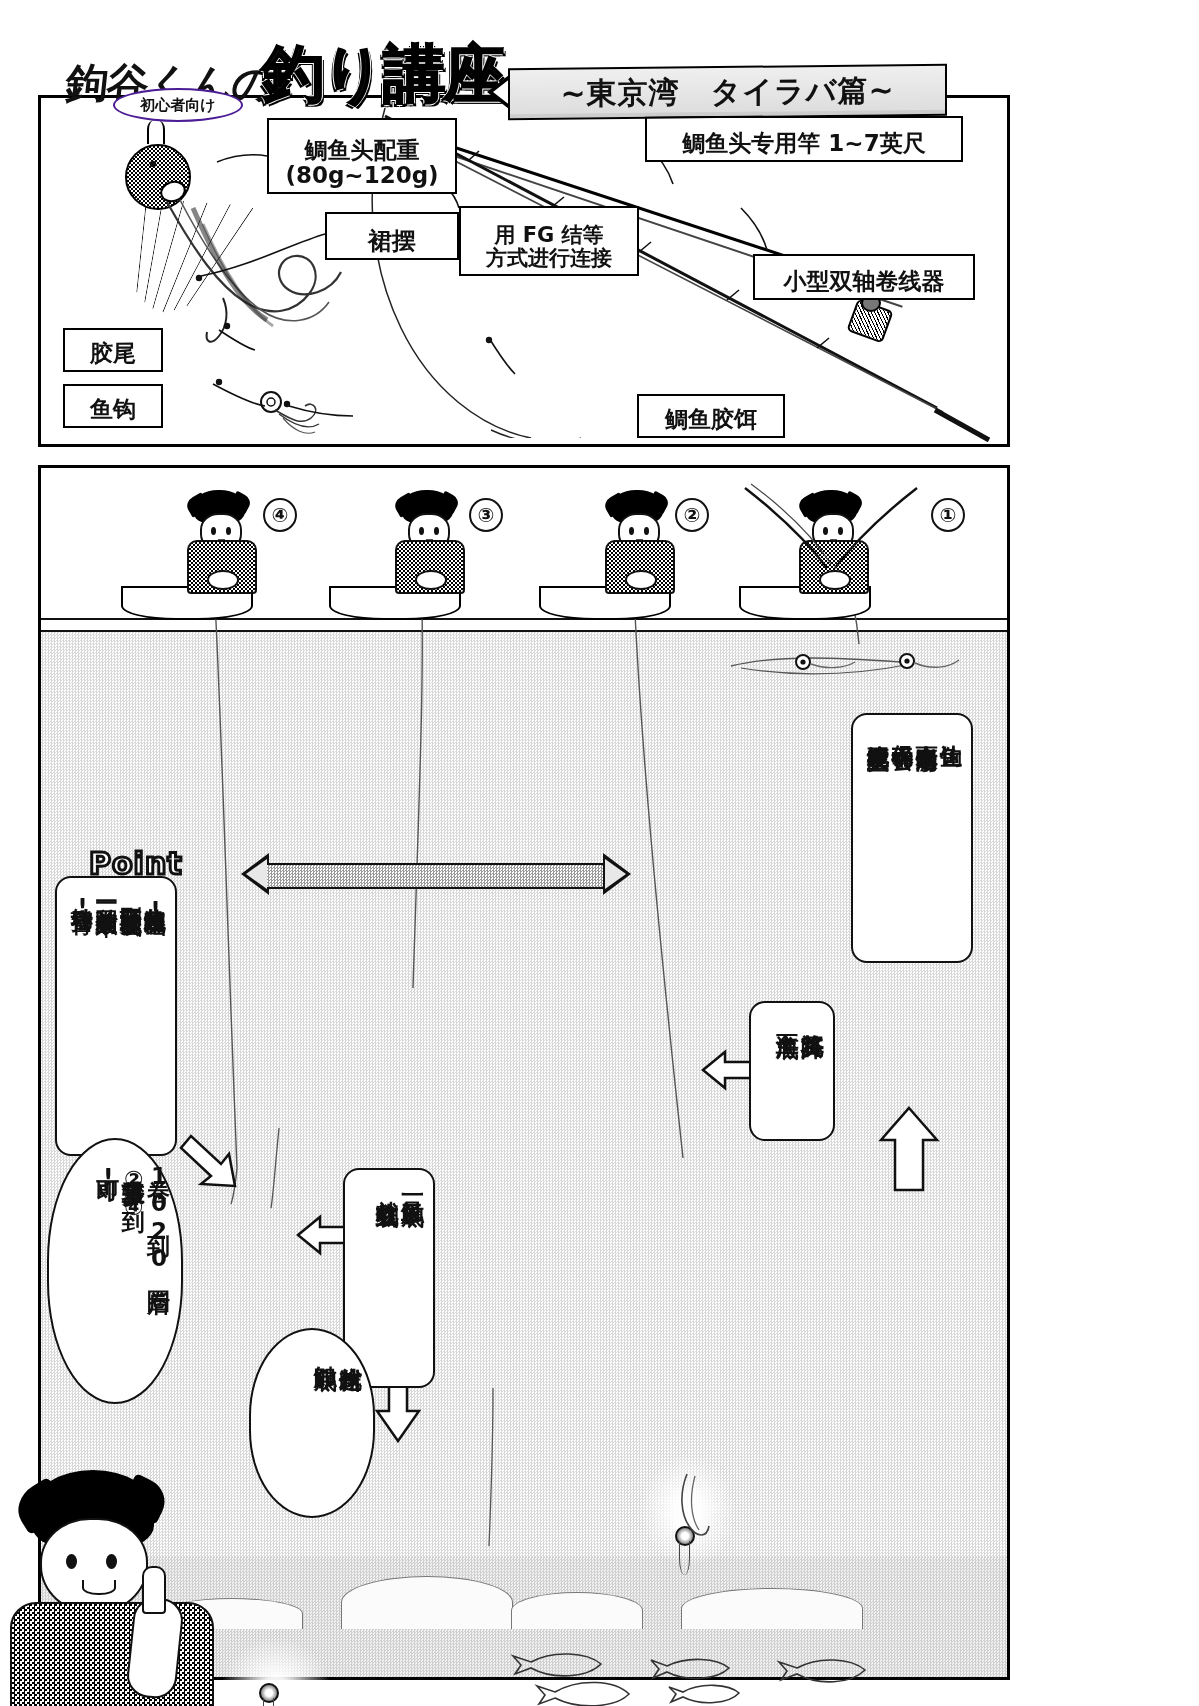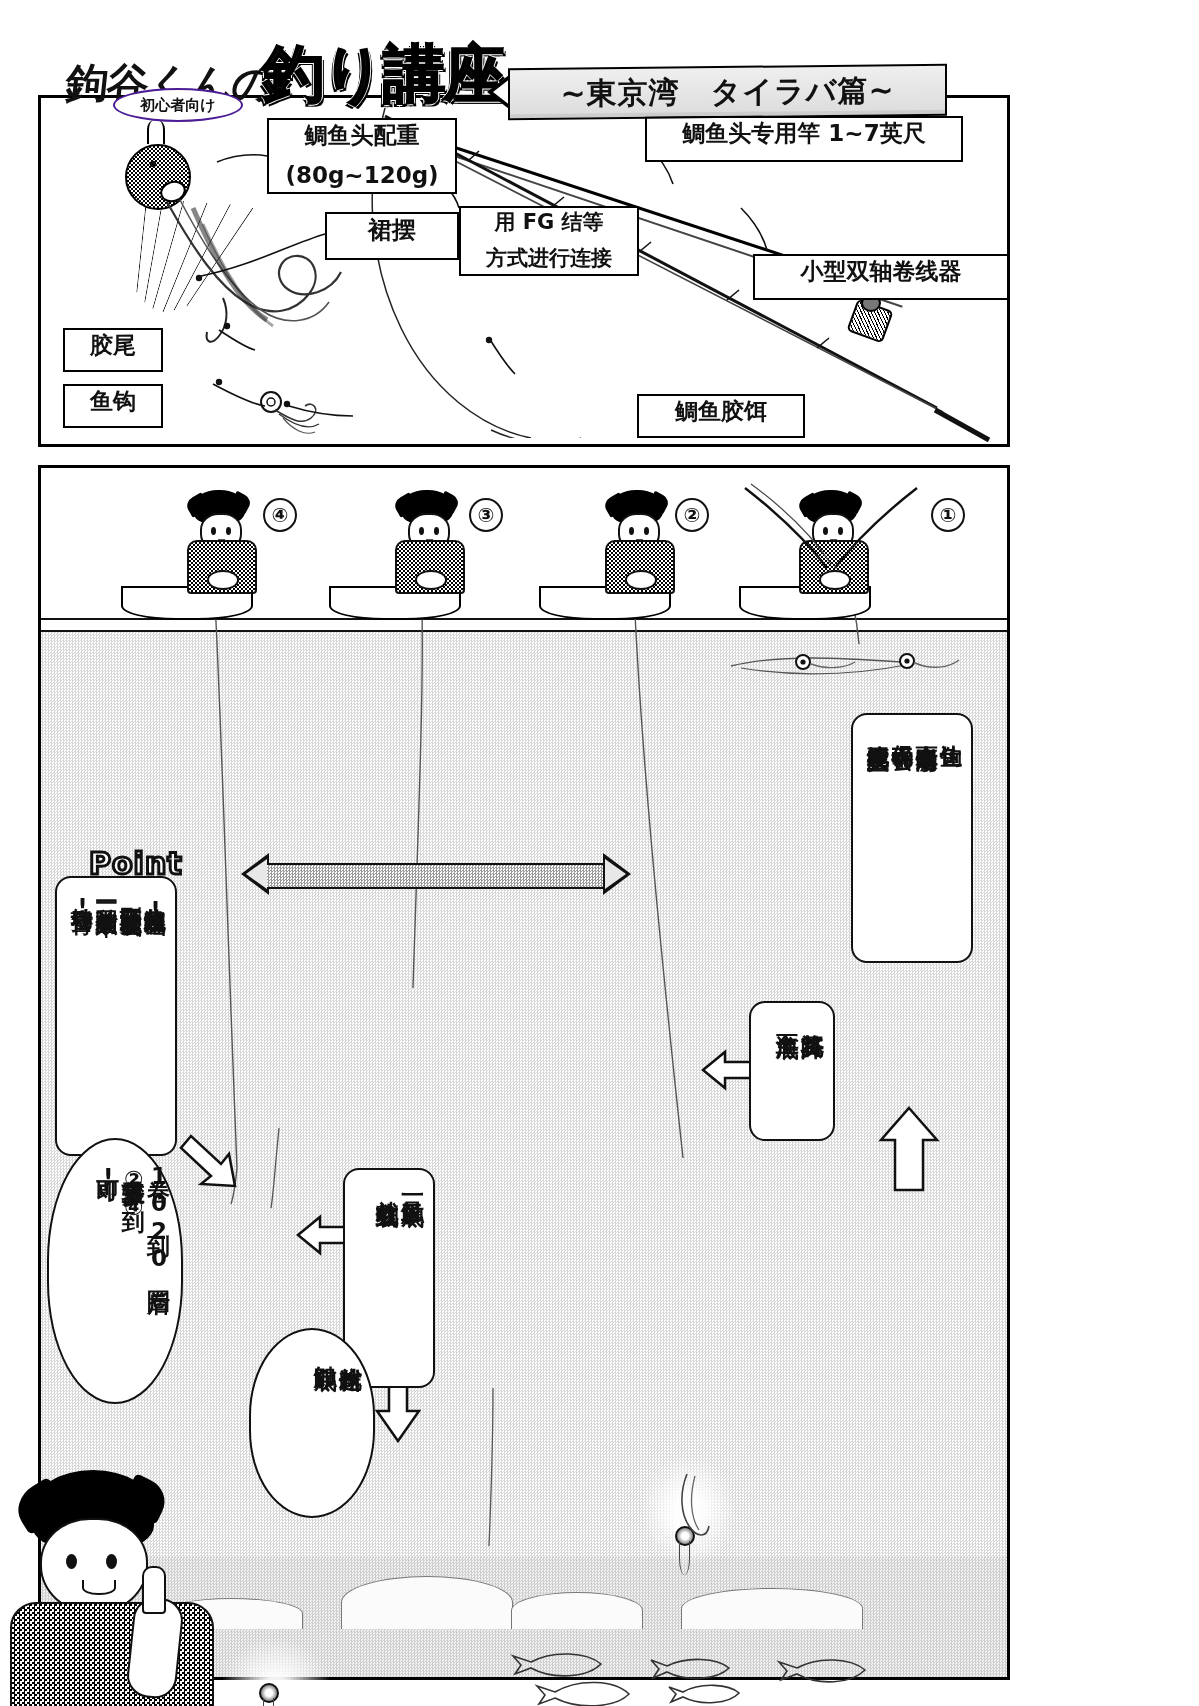--- a/index.html
+++ b/index.html
@@ -78,21 +78,21 @@
     border-right:18px solid #fff;
   }
 
   
   #panel-top{left:38px;top:95px;width:972px;height:352px;}
 
   .cap{
     position:absolute;
     border:2.5px solid #000;background:#fff;
     box-sizing:border-box;
-    display:flex;flex-direction:column;align-items:center;justify-content:space-between;
+    display:flex;flex-direction:column;align-items:center;justify-content:flex-end;
     font-weight:bold;color:#111;
     line-height:1.12;
     text-align:center;
     z-index:20;
     padding:3px 8px;
   }
   .cap span{display:block;white-space:nowrap;}
 
   
   .jig-head{
@@ -428,25 +428,25 @@
       <span>用 FG 结等</span>
       <span>方式进行连接</span>
     </div>
 
 
     <div class="cap" style="left:604px;top:18px;width:318px;height:46px;font-size:23px;">
       <span>鲷鱼头专用竿 1~7英尺</span>
     </div>
 
 
-    <div class="cap" style="left:712px;top:156px;width:256px;height:46px;font-size:23px;">
+    <div class="cap" style="left:712px;top:156px;width:222px;height:46px;font-size:23px;">
       <span>小型双轴卷线器</span>
     </div>
 
-    <div class="cap" style="left:596px;top:296px;width:168px;height:44px;font-size:23px;">
+    <div class="cap" style="left:596px;top:296px;width:148px;height:44px;font-size:23px;">
       <span>鲷鱼胶饵</span>
     </div>
   </div>
 
   <div class="panel" id="panel-bottom">
 
     <div class="sky"></div>
     <div class="sea"></div>
     <div class="sea-surface"></div>
     <div class="seabed"></div>

